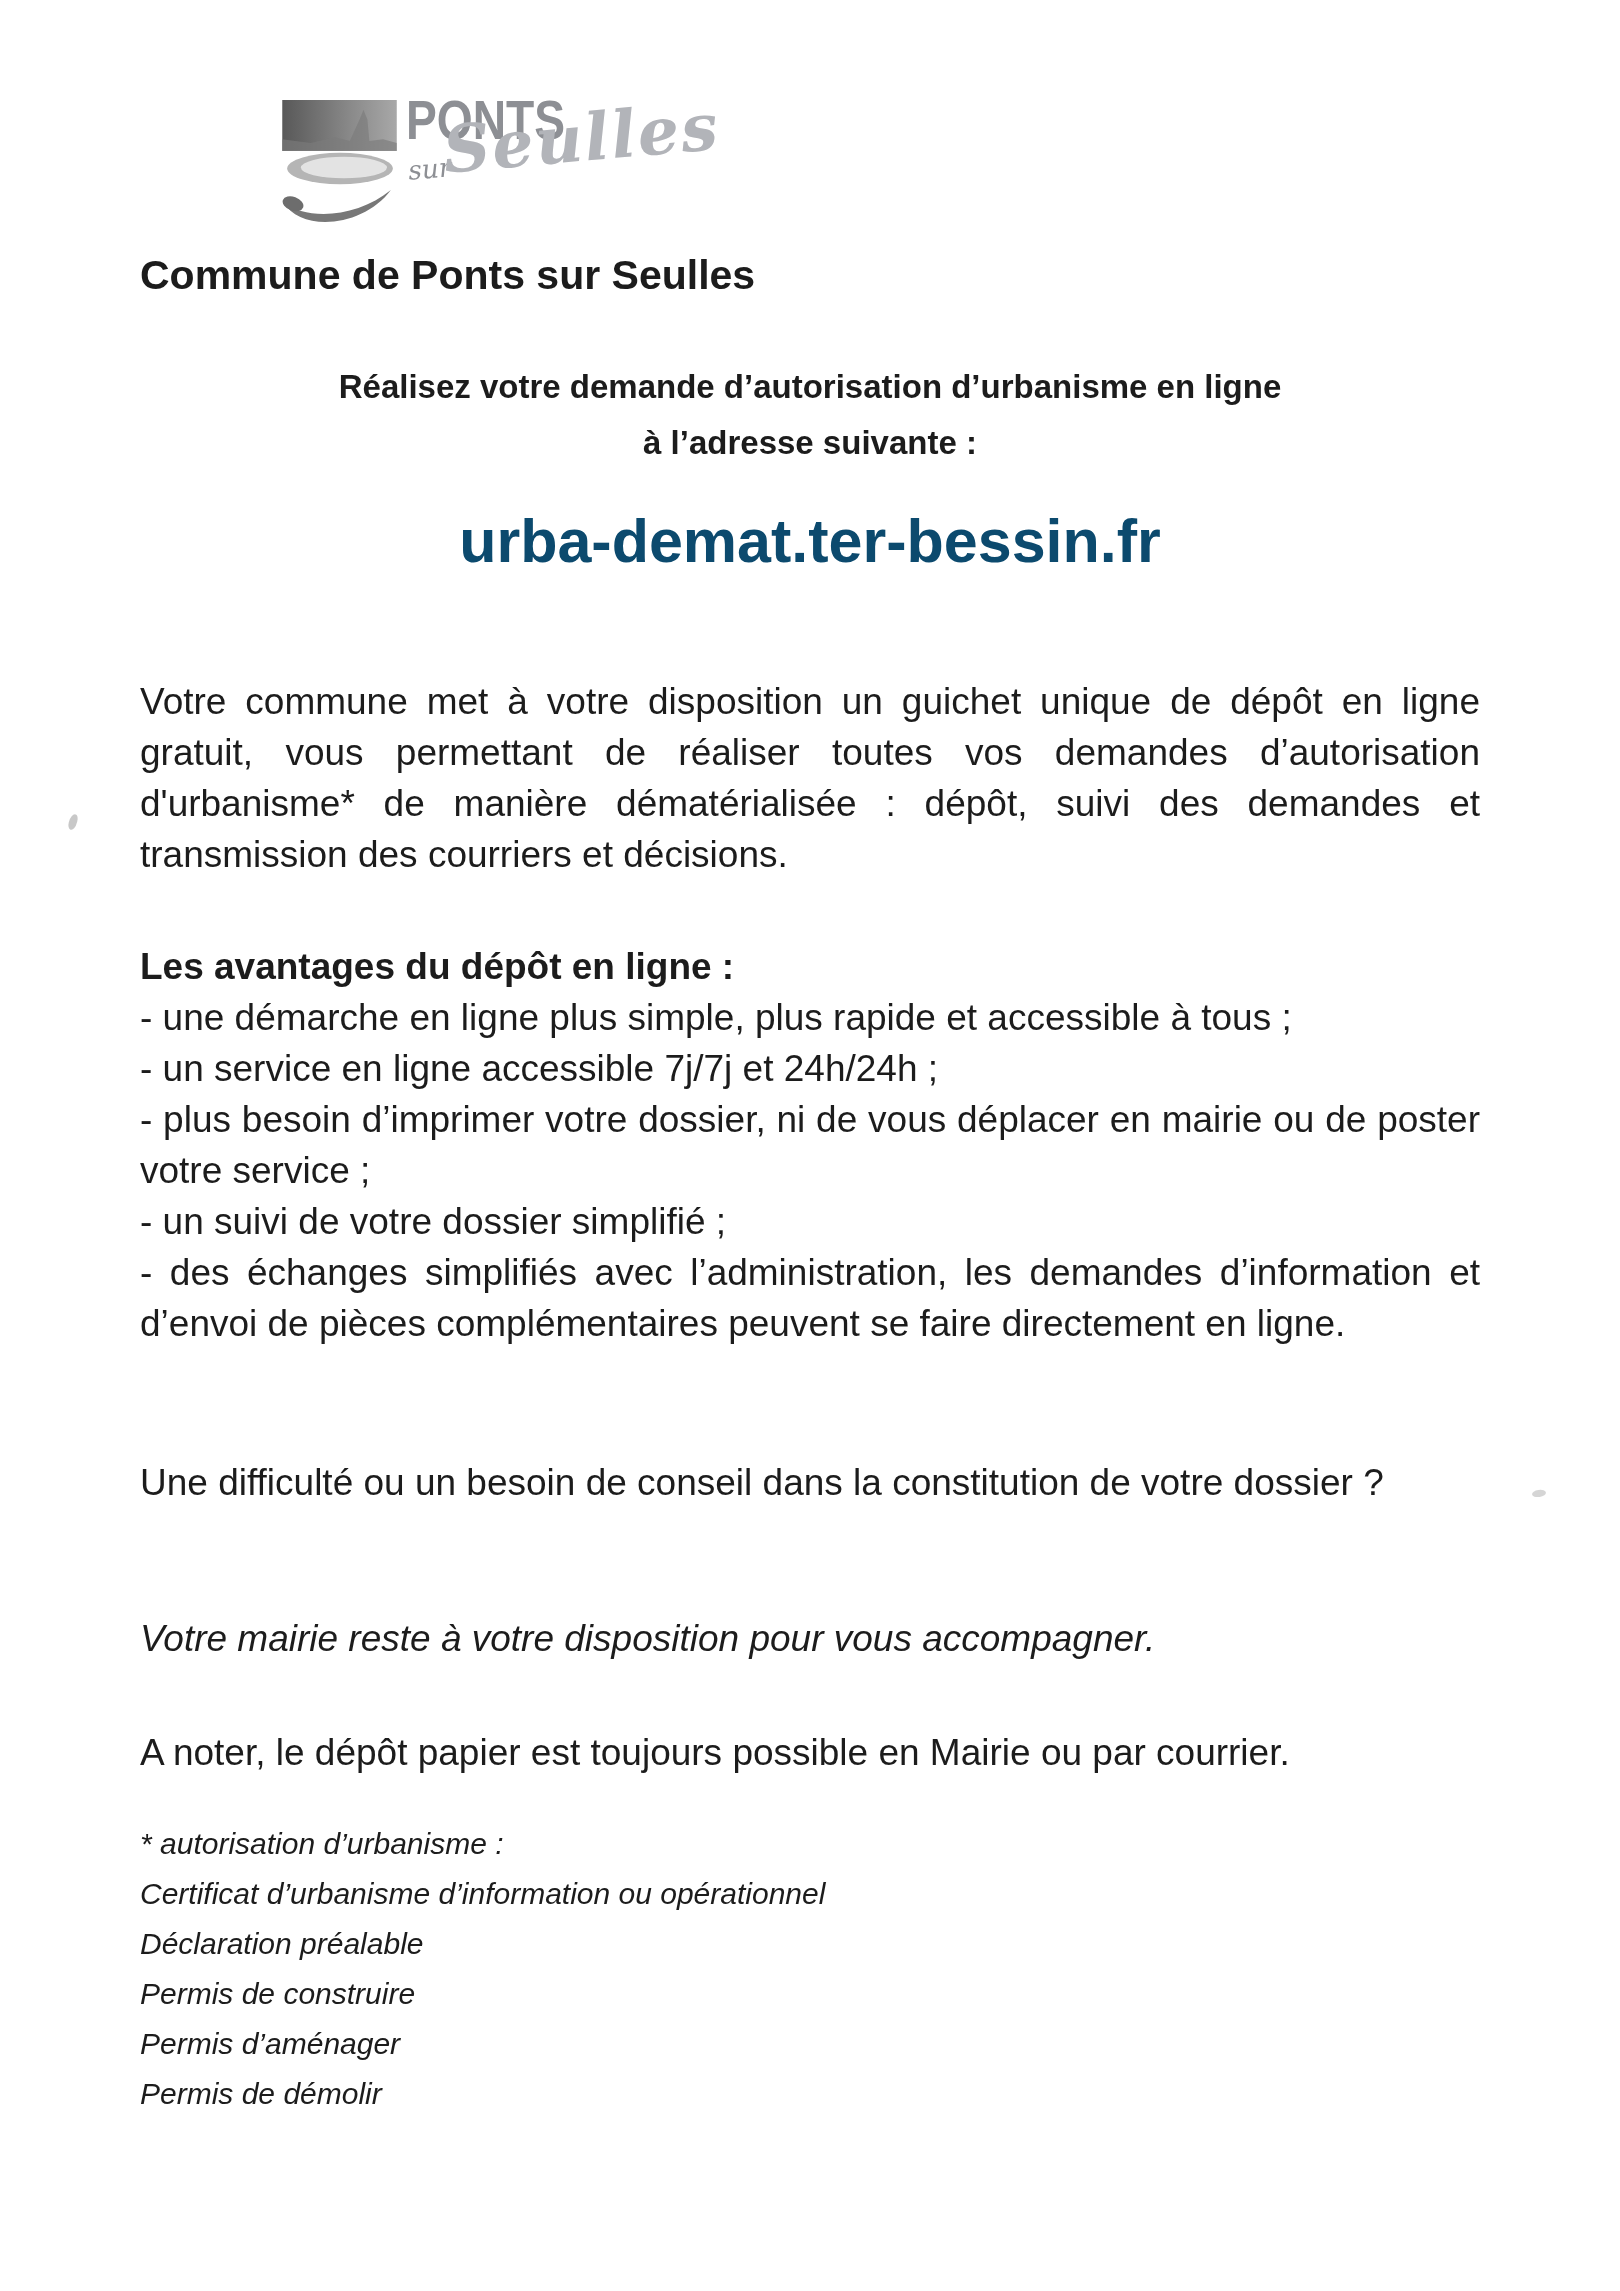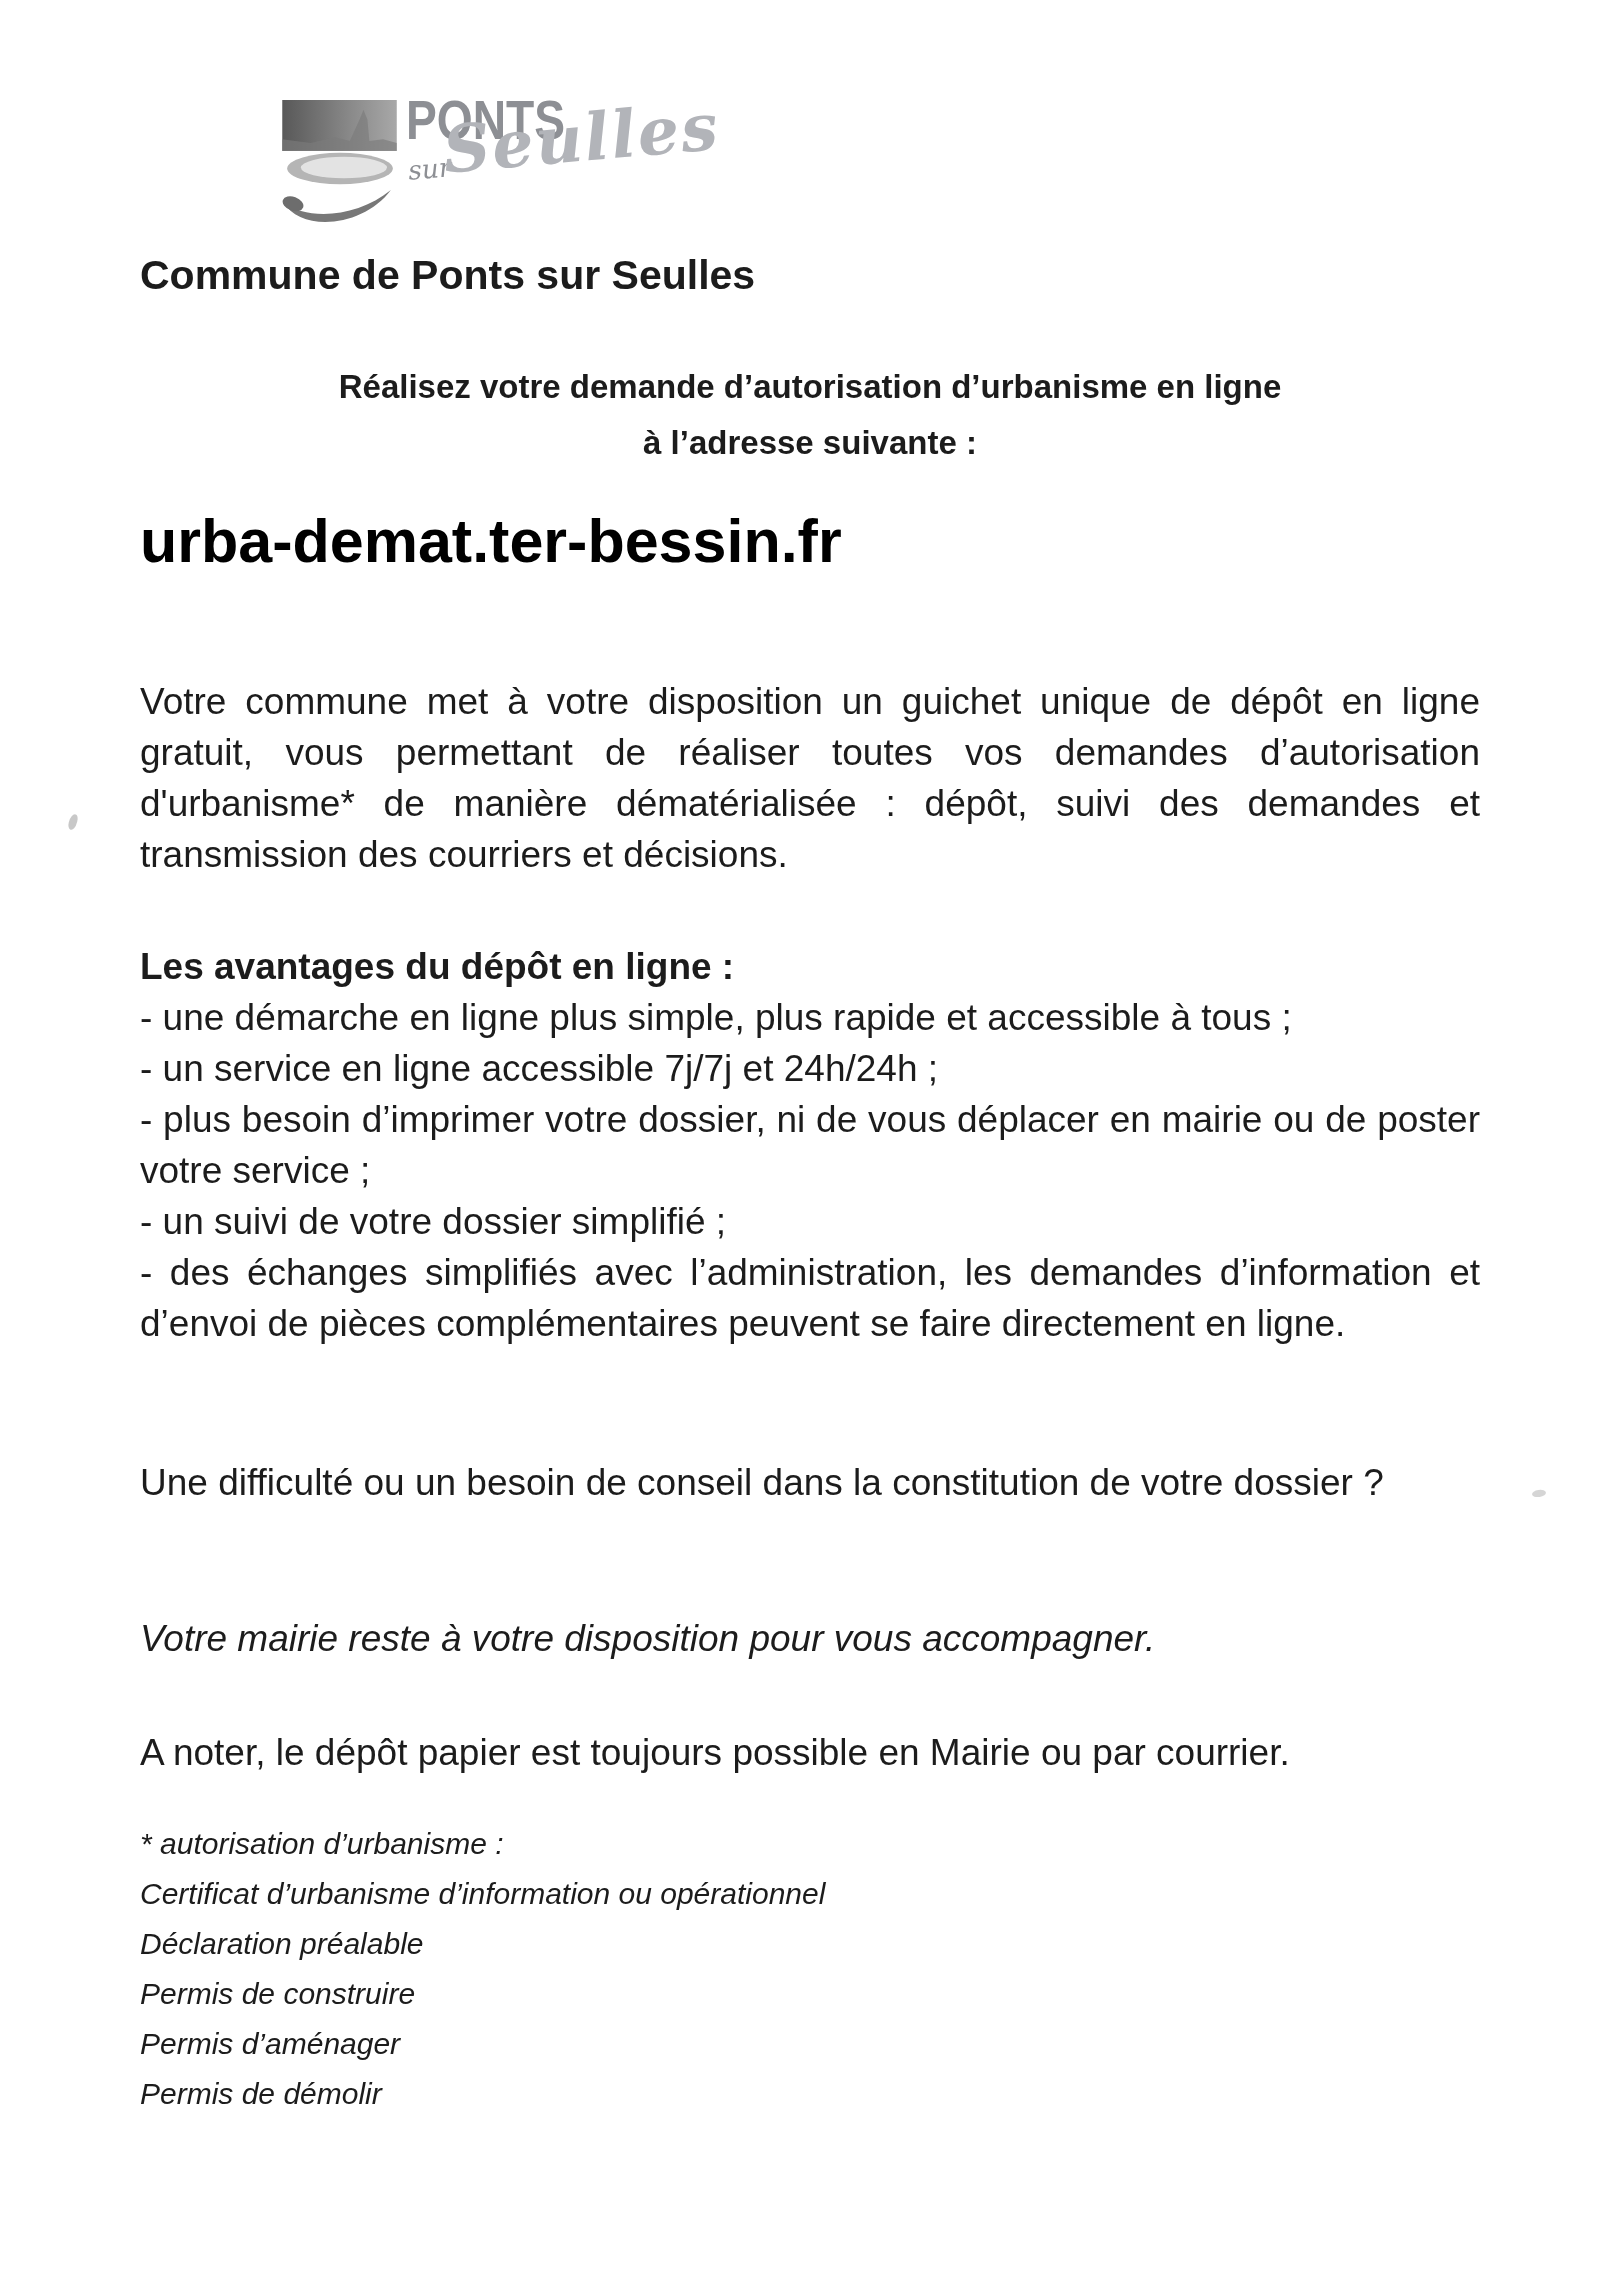--- a/index.html
+++ b/index.html
@@ -36,23 +36,23 @@
   .col{position:absolute;left:140px;width:1340px;}
   .h1{
     top:251px;
     font-size:41px;font-weight:700;line-height:49px;
   }
   .subtitle{
     top:359px;text-align:center;
     font-size:33px;font-weight:700;line-height:56px;
   }
   .url{
-    top:502px;
+    top:502px;text-align:center;
     font-size:61px;font-weight:700;line-height:78px;
-    color:#000000;
+    color:#0c4a6e;
   }
   .body-text{font-size:37px;line-height:51px;}
   .justify{text-align:justify;text-justify:inter-word;}
   .intro{top:676px;}
   .advantages{top:941px;}
   .adv-head{font-weight:700;}
   .nowrap{white-space:nowrap;}
   .question{top:1457px;}
   .mairie{top:1613px;font-style:italic;}
   .note{top:1715px;margin-top:12px;}

